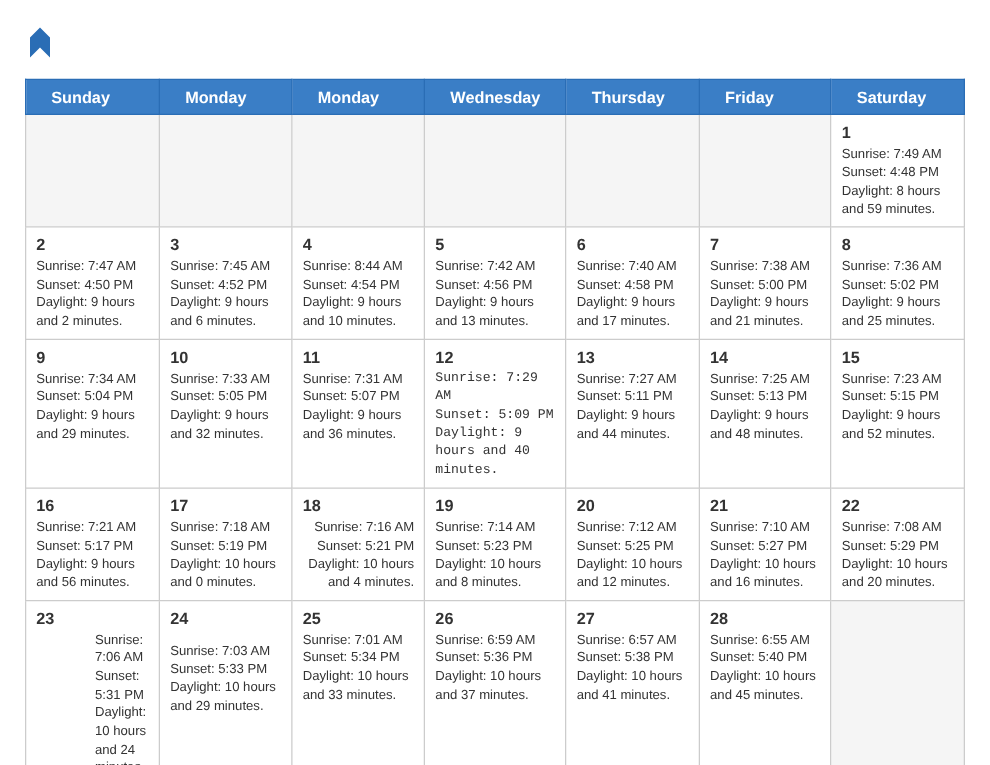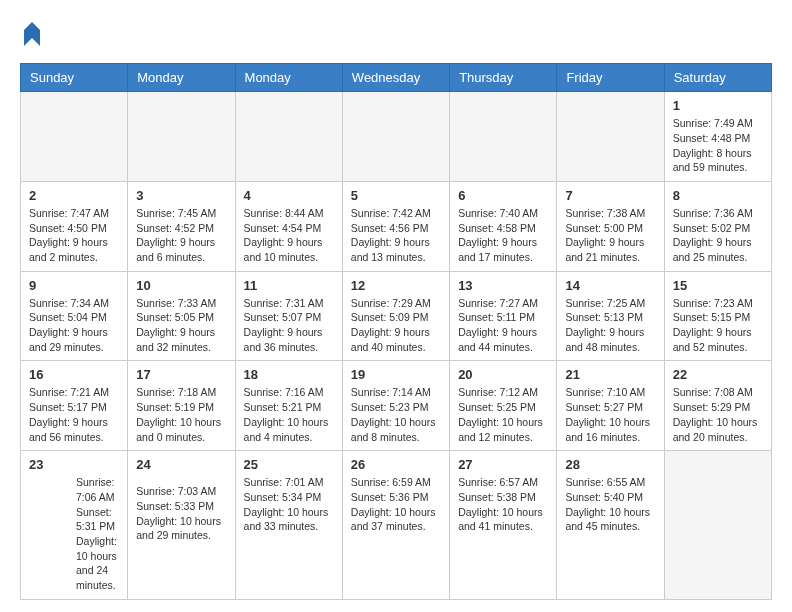--- a/index.html
+++ b/index.html
@@ -46,23 +46,23 @@
     }
     .calendar {
       width: 100%;
       border-collapse: collapse;
       border: 1px solid #ccc;
     }
     .calendar th {
       background-color: #3a7ec6;
       color: white;
       text-align: left;
-      padding: 6px 9px;
+      padding: 6px 20px;
       font-size: 13px;
-      font-weight: normal;
+      font-weight: bold;
       border: 1px solid #2a6db5;
     }
     .calendar td {
       vertical-align: top;
       padding: 6px 8px;
       border: 1px solid #ccc;
       width: calc(100% / 7);
       min-height: 80px;
       font-size: 11px;
       color: #333;
@@ -188,21 +188,21 @@
 Daylight: 9 hours and 32 minutes.</div>
         </td>
         <td>
           <span class="day-number">11</span>
           <div class="day-info" style="white-space: pre-line;">Sunrise: 7:31 AM
 Sunset: 5:07 PM
 Daylight: 9 hours and 36 minutes.</div>
         </td>
         <td>
           <span class="day-number">12</span>
-          <div class="day-info" style="white-space: pre-line;">Sunrise: 7:29 AM
+          <div class="day-info" style="white-space: pre-line; font-family: Liberation Mono, monospace;">Sunrise: 7:29 AM
 Sunset: 5:09 PM
 Daylight: 9 hours and 40 minutes.</div>
         </td>
         <td>
           <span class="day-number">13</span>
           <div class="day-info" style="white-space: pre-line;">Sunrise: 7:27 AM
 Sunset: 5:11 PM
 Daylight: 9 hours and 44 minutes.</div>
         </td>
         <td>
@@ -226,21 +226,21 @@
 Daylight: 9 hours and 56 minutes.</div>
         </td>
         <td>
           <span class="day-number">17</span>
           <div class="day-info" style="white-space: pre-line;">Sunrise: 7:18 AM
 Sunset: 5:19 PM
 Daylight: 10 hours and 0 minutes.</div>
         </td>
         <td>
           <span class="day-number">18</span>
-          <div class="day-info" style="white-space: pre-line;">Sunrise: 7:16 AM
+          <div class="day-info" style="white-space: pre-line; text-align: right;">Sunrise: 7:16 AM
 Sunset: 5:21 PM
 Daylight: 10 hours and 4 minutes.</div>
         </td>
         <td>
           <span class="day-number">19</span>
           <div class="day-info" style="white-space: pre-line;">Sunrise: 7:14 AM
 Sunset: 5:23 PM
 Daylight: 10 hours and 8 minutes.</div>
         </td>
         <td>

